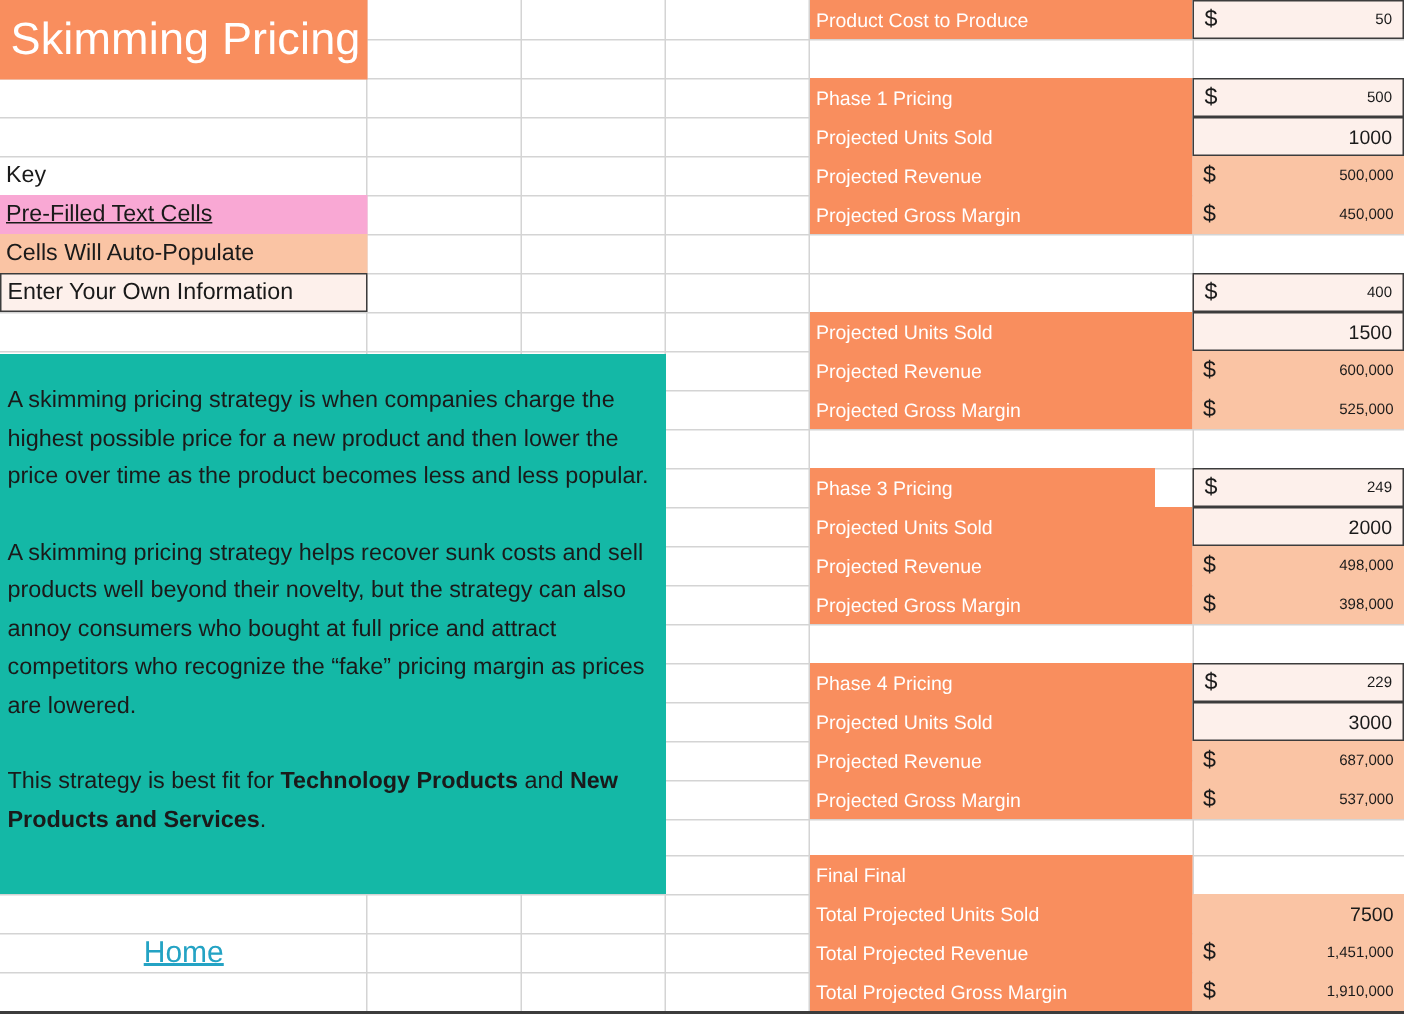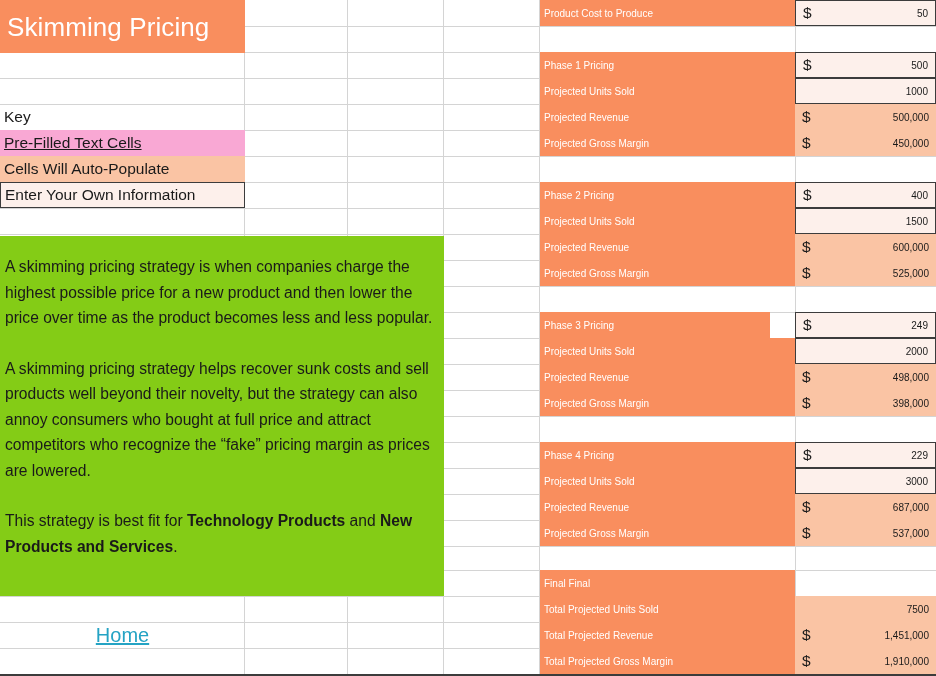--- a/index.html
+++ b/index.html
@@ -38,21 +38,21 @@
     height: 1px;
     background: #d4d4d4;
   }
 
   
   .cell {
     position: absolute;
     box-sizing: border-box;
     display: flex;
     align-items: center;
-    font-size: 10px;
+    font-size: 13px;
     color: #1a1a1a;
     padding: 0 4px;
     white-space: nowrap;
     overflow: hidden;
   }
   .cell.num {
     justify-content: flex-end;
     padding-right: 7px;
   }
 
@@ -70,21 +70,21 @@
     top: 0;
     width: 245px;
     height: 53px;
     background: #F98E5E;
     display: flex;
     align-items: center;
     padding-left: 7px;
     box-sizing: border-box;
   }
   #title-cell .t {
-    font-size: 26px;
+    font-size: 30px;
     color: #ffffff;
     line-height: 1;
     letter-spacing: 0.1px;
   }
 
   
   .keycell { left: 0; width: 245px; height: 26px; font-size: 15.5px; }
 
   
   .money {
@@ -104,21 +104,21 @@
 
   
   #desc-block {
     position: absolute;
     left: 0;
     top: 236px;
     width: 444px;
     height: 360px;
     box-sizing: border-box;
     padding: 18px 10px 0 5px;
-    background: #84cc16;
+    background: #14b8a6;
     font-size: 15.6px;
     line-height: 25.5px;
     color: #1a1a1a;
   }
   #desc-block p { margin: 0 0 25px 0; }
   #desc-block p:last-child { margin-bottom: 0; }
   #desc-block b { font-weight: bold; }
 
   
   #home-cell {
@@ -240,23 +240,20 @@
   </div>
 
   <div class="cell orange" style="left:540px;top:130px;width:255px;height:26px">
     <span>Projected Gross Margin</span>
   </div>
   <div class="money salmon" style="left:795px;top:130px;width:141px;height:26px">
     <span class="sym">$</span>
     <span class="val">450,000</span>
   </div>
 
-  <div class="cell orange" style="left:540px;top:182px;width:255px;height:26px">
-    <span>Phase 2 Pricing</span>
-  </div>
   <div class="money cream boxed" style="left:795px;top:182px;width:141px;height:26px">
     <span class="sym">$</span>
     <span class="val">400</span>
   </div>
 
   <div class="cell orange" style="left:540px;top:208px;width:255px;height:26px">
     <span>Projected Units Sold</span>
   </div>
   <div class="cell num cream boxed" style="left:795px;top:208px;width:141px;height:26px">
     <span>1500</span>

